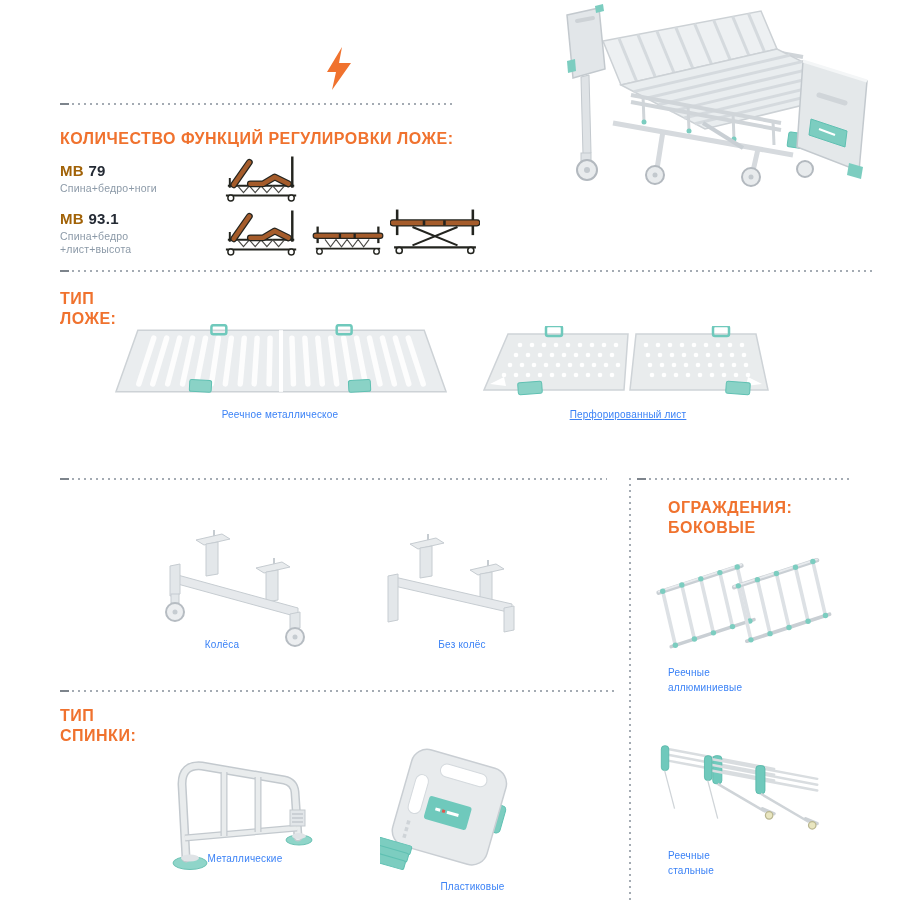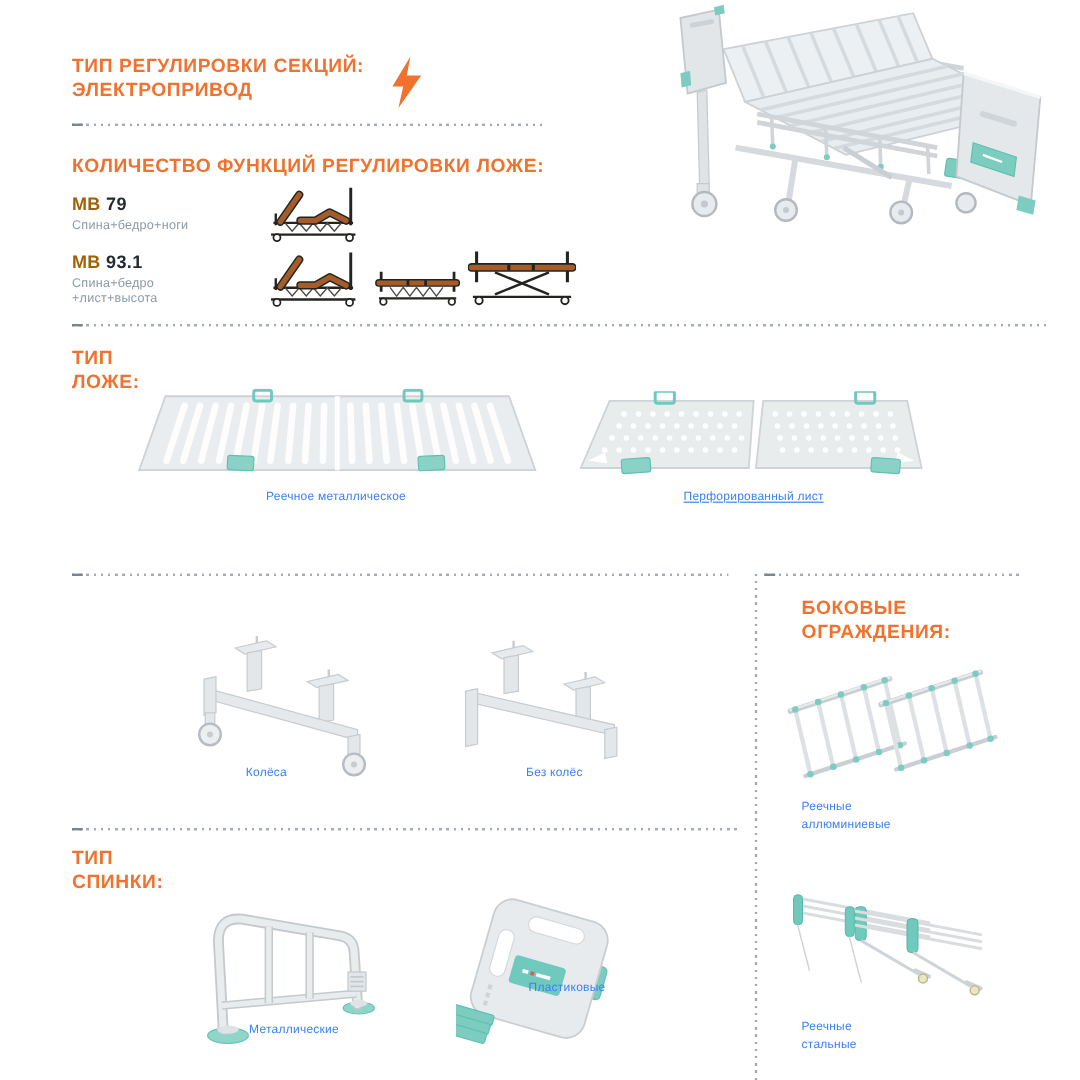--- a/index.html
+++ b/index.html
@@ -15,24 +15,20 @@
   .sep-h{height:2px;background-image:repeating-linear-gradient(to right,#a4abb3 0,#a4abb3 2px,transparent 2px,transparent 6px);}
   .sep-h::before{content:"";position:absolute;left:0;top:0;width:9px;height:2px;background:#7d848c;}
   .sep-v{width:2px;background-image:repeating-linear-gradient(to bottom,#a4abb3 0,#a4abb3 2px,transparent 2px,transparent 6px);}
   svg{display:block;}
 </style>
 </head>
 <body>
 
 <div class="page">
 
-  <div class="abs section-title" style="left:60px;top:46px;width:280px;">
-    <div>ТИП РЕГУЛИРОВКИ СЕКЦИЙ:</div>
-    <div>ЭЛЕКТРОПРИВОД</div>
-  </div>
 
   <div class="abs" style="left:323px;top:47px;">
     <svg width="30" height="43" viewBox="0 0 30 43">
       <polygon points="19,0 4,25 13,25 9,43 28,16 16,16" fill="#f0722e"></polygon>
     </svg>
   </div>
 
   <div class="abs" style="left:553px;top:3px;">
     <svg width="347" height="185" viewBox="0 0 347 185">
 
@@ -400,25 +396,25 @@
         <rect x="68" y="82" width="12" height="3" fill="#ffffff"></rect>
         <rect x="32" y="102" width="3.5" height="4" fill="#cfd4d8"></rect>
         <rect x="32" y="109" width="3.5" height="4" fill="#cfd4d8"></rect>
         <rect x="32" y="116" width="3.5" height="4" fill="#cfd4d8"></rect>
         <rect x="10" y="126" width="34" height="9" rx="2" fill="#7ccdc0" stroke="#5fc0b2"></rect>
         <rect x="7" y="134" width="36" height="9" rx="2" fill="#7ccdc0" stroke="#5fc0b2"></rect>
         <rect x="4" y="142" width="38" height="9" rx="2" fill="#7ccdc0" stroke="#5fc0b2"></rect>
       </g>
     </svg>
   </div>
-  <div class="abs caption center" style="left:400px;top:816px;width:145px;">Пластиковые</div>
+  <div class="abs caption center" style="left:400px;top:879px;width:145px;">Пластиковые</div>
 
   <div class="abs section-title" style="left:668px;top:498px;width:200px;">
+    <div>ОГРАЖДЕНИЯ:</div>
     <div>БОКОВЫЕ</div>
-    <div>ОГРАЖДЕНИЯ:</div>
   </div>
 
   <div class="abs" style="left:655px;top:553px;">
     <svg width="180" height="108" viewBox="0 0 200 112">
       <g id="alurail">
         <line x1="4" y1="40" x2="96" y2="10" stroke="#c9cfd4" stroke-width="5" stroke-linecap="round"></line>
         <line x1="4" y1="39" x2="96" y2="9" stroke="#e8ebee" stroke-width="2" stroke-linecap="round"></line>
         <line x1="18" y1="100" x2="110" y2="70" stroke="#c9cfd4" stroke-width="4" stroke-linecap="round"></line>
         <g stroke="#dde1e5" stroke-width="4" stroke-linecap="round">
           <line x1="8.6" y1="38.5" x2="22.6" y2="98.5"></line>

